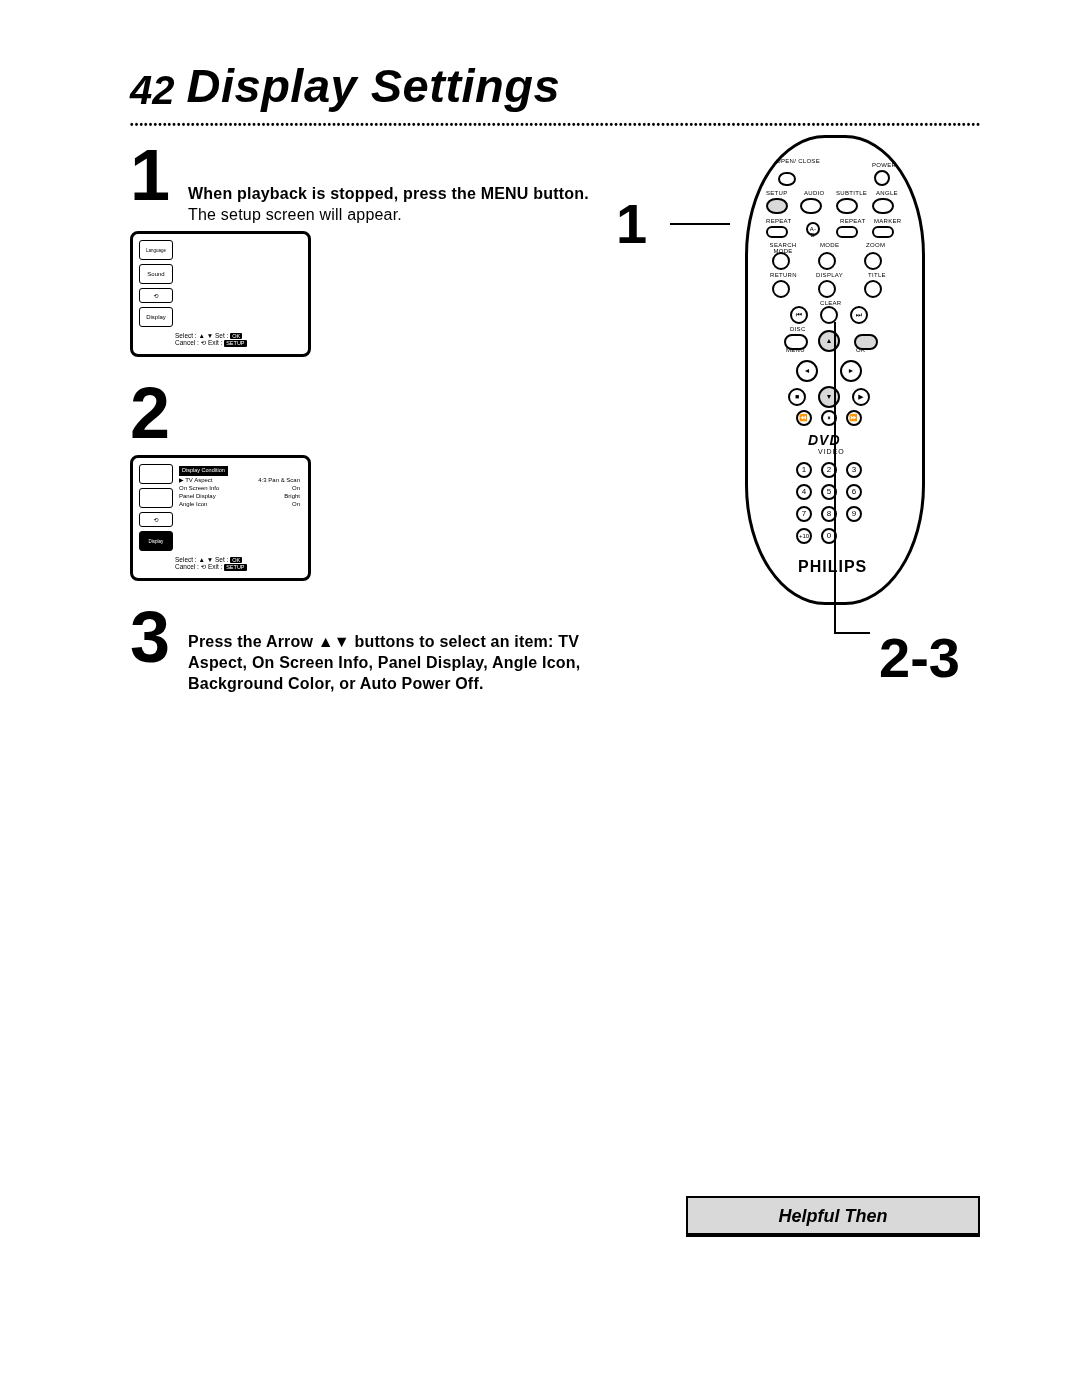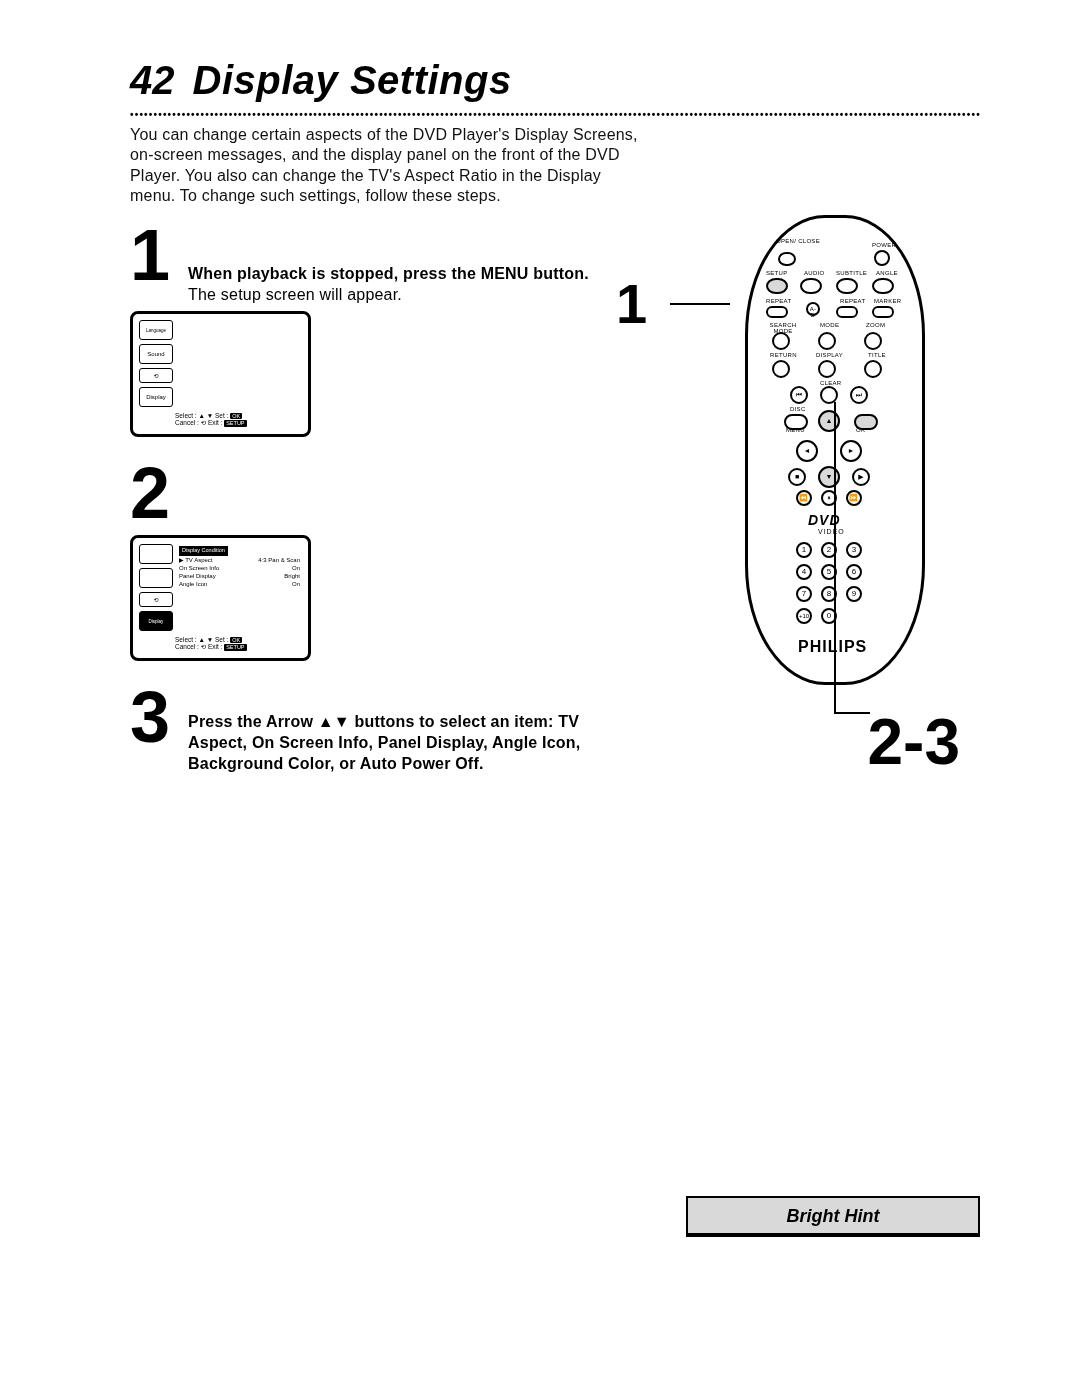--- a/index.html
+++ b/index.html
@@ -13,29 +13,29 @@
   .page {
     width: 1080px;
     height: 1397px;
     position: relative;
     box-sizing: border-box;
     padding: 58px 100px 70px 130px;
   }
   .header {
     display: flex;
     align-items: flex-end;
-    gap: 18px;
+    gap: 12px;
     font-style: italic;
     font-weight: 700;
   }
   .page-num {
     font-size: 40px;
   }
   .page-title {
-    font-size: 40px;
+    font-size: 47px;
     letter-spacing: 0.5px;
   }
   .dots {
     font-weight: 900;
     font-size: 10px;
     letter-spacing: 1.2px;
     white-space: nowrap;
     overflow: hidden;
     margin: 6px 0 8px;
     height: 8px;
@@ -105,21 +105,21 @@
   .osd .detail-header { background:#000; color:#fff; padding:1px 3px; display:inline-block; font-size:5.5px; }
   .osd .detail-row { display:flex; justify-content:space-between; }
 
   
   .callouts {
     position:absolute; left:-14px; top:56px; z-index:2;
     font-weight:800; font-size:56px;
   }
   .callout-line-1 { position:absolute; left:40px; top:88px; width:60px; height:2px; background:#000; z-index:3; }
   .callout-23 {
-    position:absolute; right:20px; top:490px; font-weight:800; font-size:64px; z-index:2;
+    position:absolute; right:20px; top:490px; font-weight:800; font-size:56px; z-index:2;
   }
   .callout-line-23 {
     position:absolute; left:204px; top:187px; width:2px; height:310px; background:#000; z-index:3;
   }
   .callout-line-23b {
     position:absolute; left:204px; top:497px; width:36px; height:2px; background:#000; z-index:3;
   }
 
   .remote {
     position: relative;
@@ -180,21 +180,20 @@
 <body>
 
 <div class="page">
 
   <div class="header">
     <span class="page-num">42</span>
     <span class="page-title">Display Settings</span>
   </div>
   <div class="dots">•••••••••••••••••••••••••••••••••••••••••••••••••••••••••••••••••••••••••••••••••••••••••••••••••••••••••••••••••••••••••••••••••••••••••••••••••••••••••••••••••••••••••••••••••••••••••••••••••••••••••••</div>
 
-  <div class="intro">You can change certain aspects of the DVD Player's Display Screens, on-screen messages, and the display panel on the front of the DVD Player. You also can change the TV's Aspect Ratio in the Display menu. To change such settings, follow these steps.</div>
 
   <div class="columns">
 
     <div class="col-left">
 
       <div class="step">
         <div class="num n1">1</div>
         <div class="body">
           <span class="b">When playback is stopped, press the MENU button.</span>
           <span> The setup screen will appear.</span>
@@ -348,16 +347,16 @@
         <span class="brand" style="left:50px; top:420px;">PHILIPS</span>
       </div>
 
       <div class="callout-line-23"></div>
       <div class="callout-line-23b"></div>
       <div class="callout-23">2-3</div>
     </div>
   </div>
 
   <div class="hint-box">
-    <div class="hint-title">Bright Hint</div>
+    <div class="hint-title">Helpful Then</div>
   </div>
 
 </div>
 
 </body></html>

